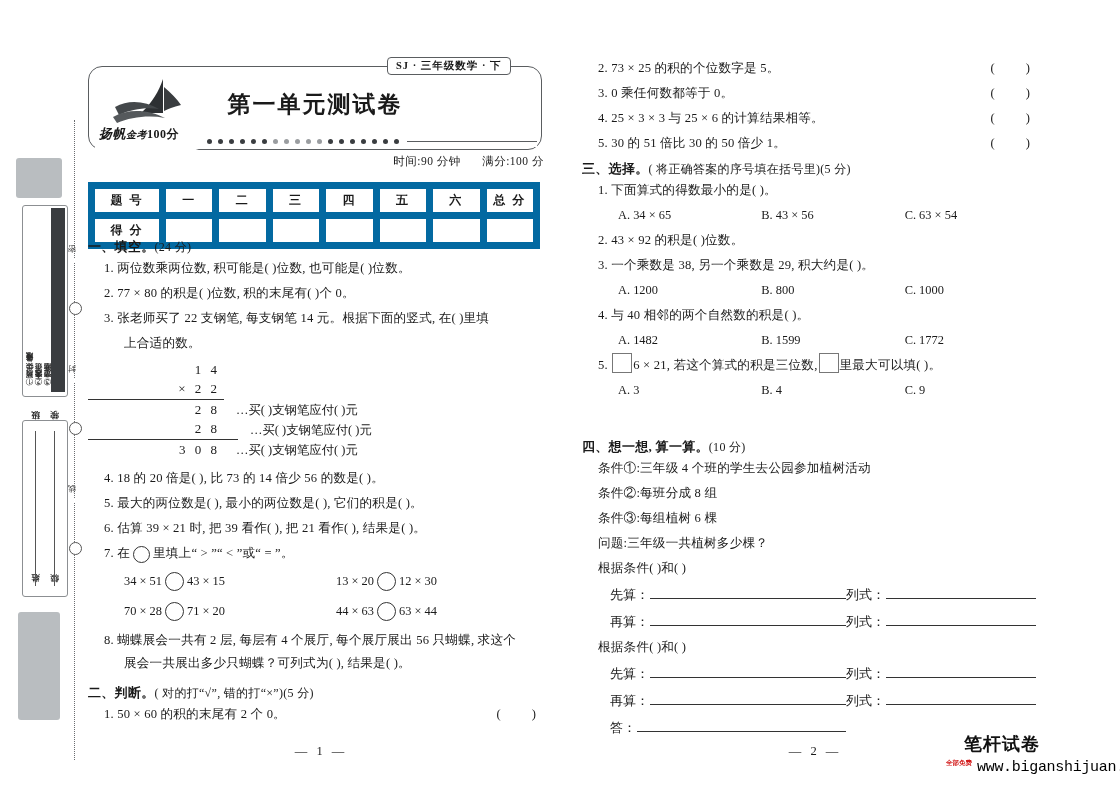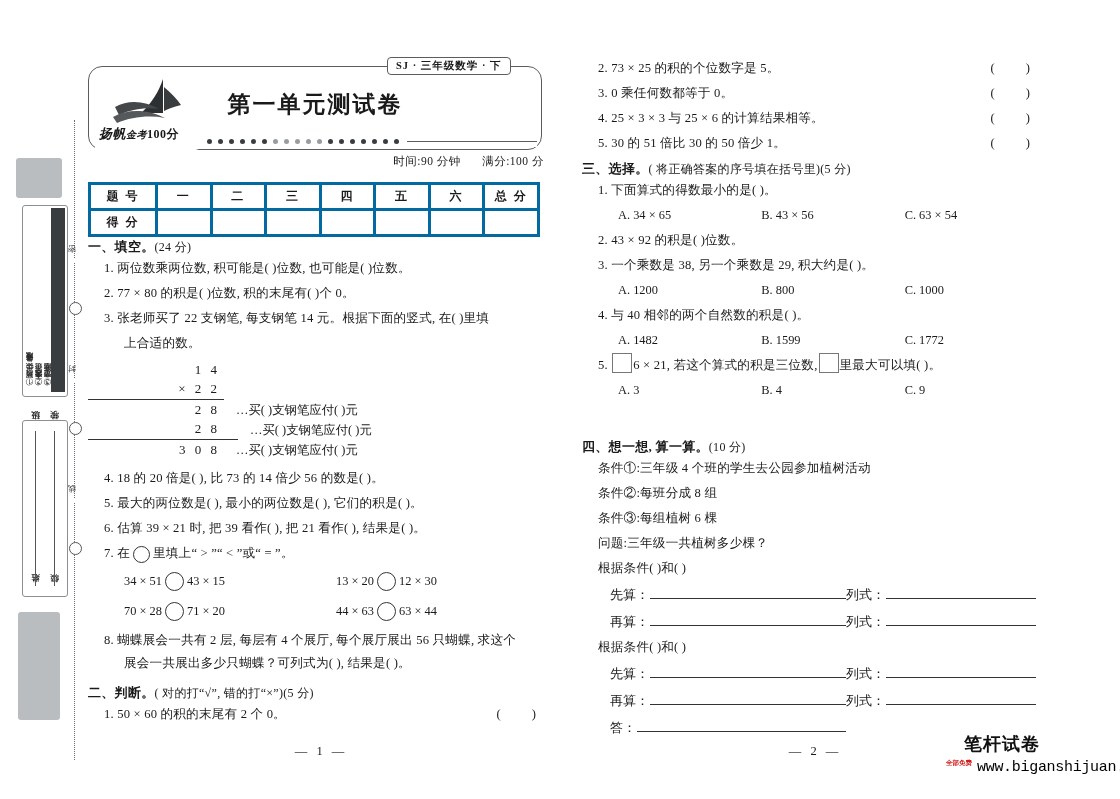--- a/index.html
+++ b/index.html
@@ -231,21 +231,21 @@
 
   
   table.score {
     position: absolute;
     left: 2px; top: 182px;
     width: 452px;
     border-collapse: collapse;
     table-layout: fixed;
   }
   table.score td {
-    border: 3px solid #0369a1;
+    border: 7px solid #0369a1;
     height: 21px;
     text-align: center;
     font-size: 12px;
     font-weight: bold;
     letter-spacing: 2px;
   }
   table.score td.lbl { width: 62px; }
 
   
   .sec-title {

